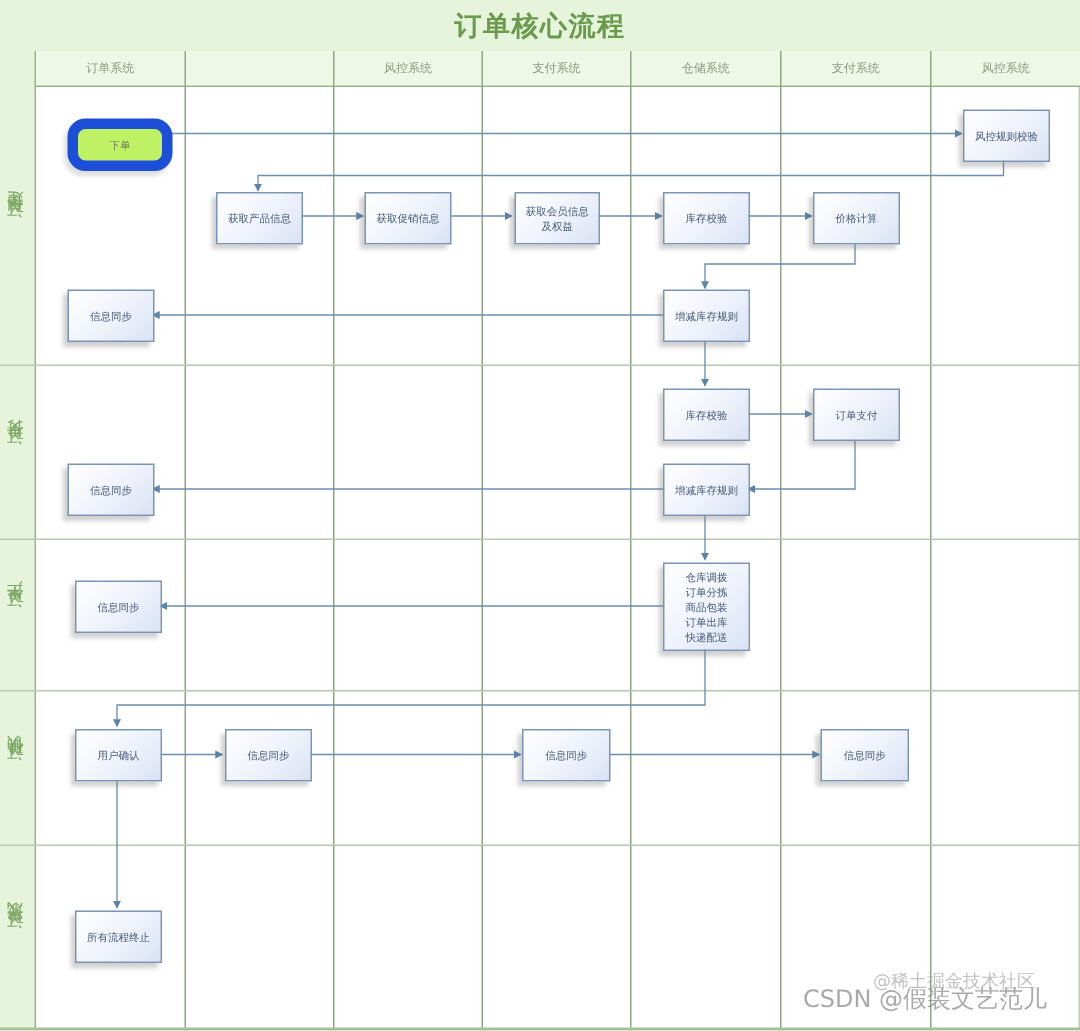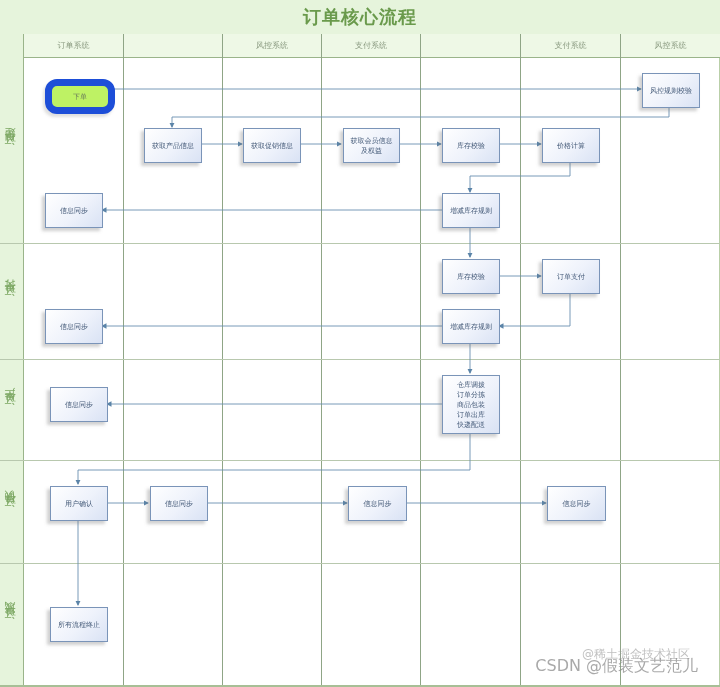--- a/index.html
+++ b/index.html
@@ -26,20 +26,21 @@
 <div class="frame"></div>
 
 <div class="title-band">
   <span>订单核心流程</span>
 </div>
 
 <div class="header-row">
   <div class="col-head" style="left:24px;width:99px;">订单系统</div>
   <div class="col-head" style="left:223px;width:98px;">风控系统</div>
   <div class="col-head" style="left:322px;width:98px;">支付系统</div>
+  <div class="col-head" style="left:421px;width:99px;">仓储系统</div>
   <div class="col-head" style="left:521px;width:99px;">支付系统</div>
   <div class="col-head" style="left:621px;width:99px;">风控系统</div>
 </div>
 
 <div class="lane-col"></div>
 <div class="lane-label" style="top:57px;height:186px;">
     <span>订单创建</span>
   </div>
 <div class="lane-label" style="top:243px;height:116px;">
     <span>订单支付</span>

